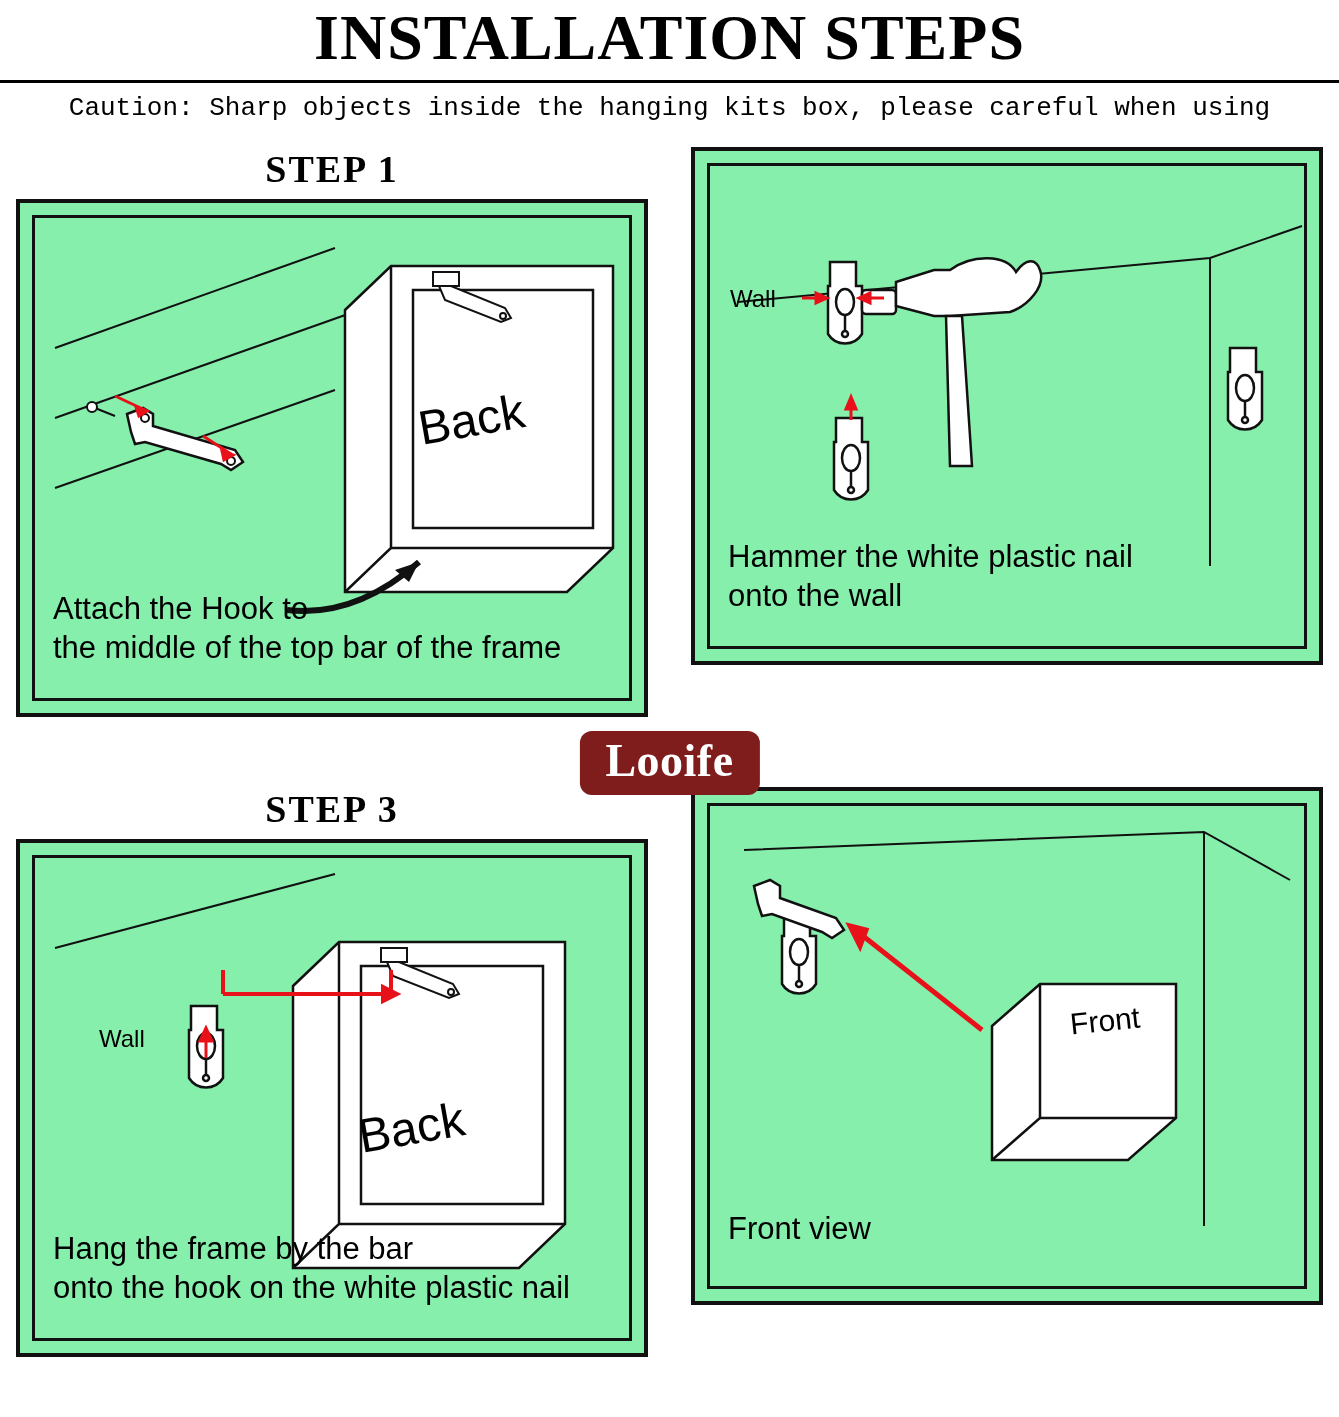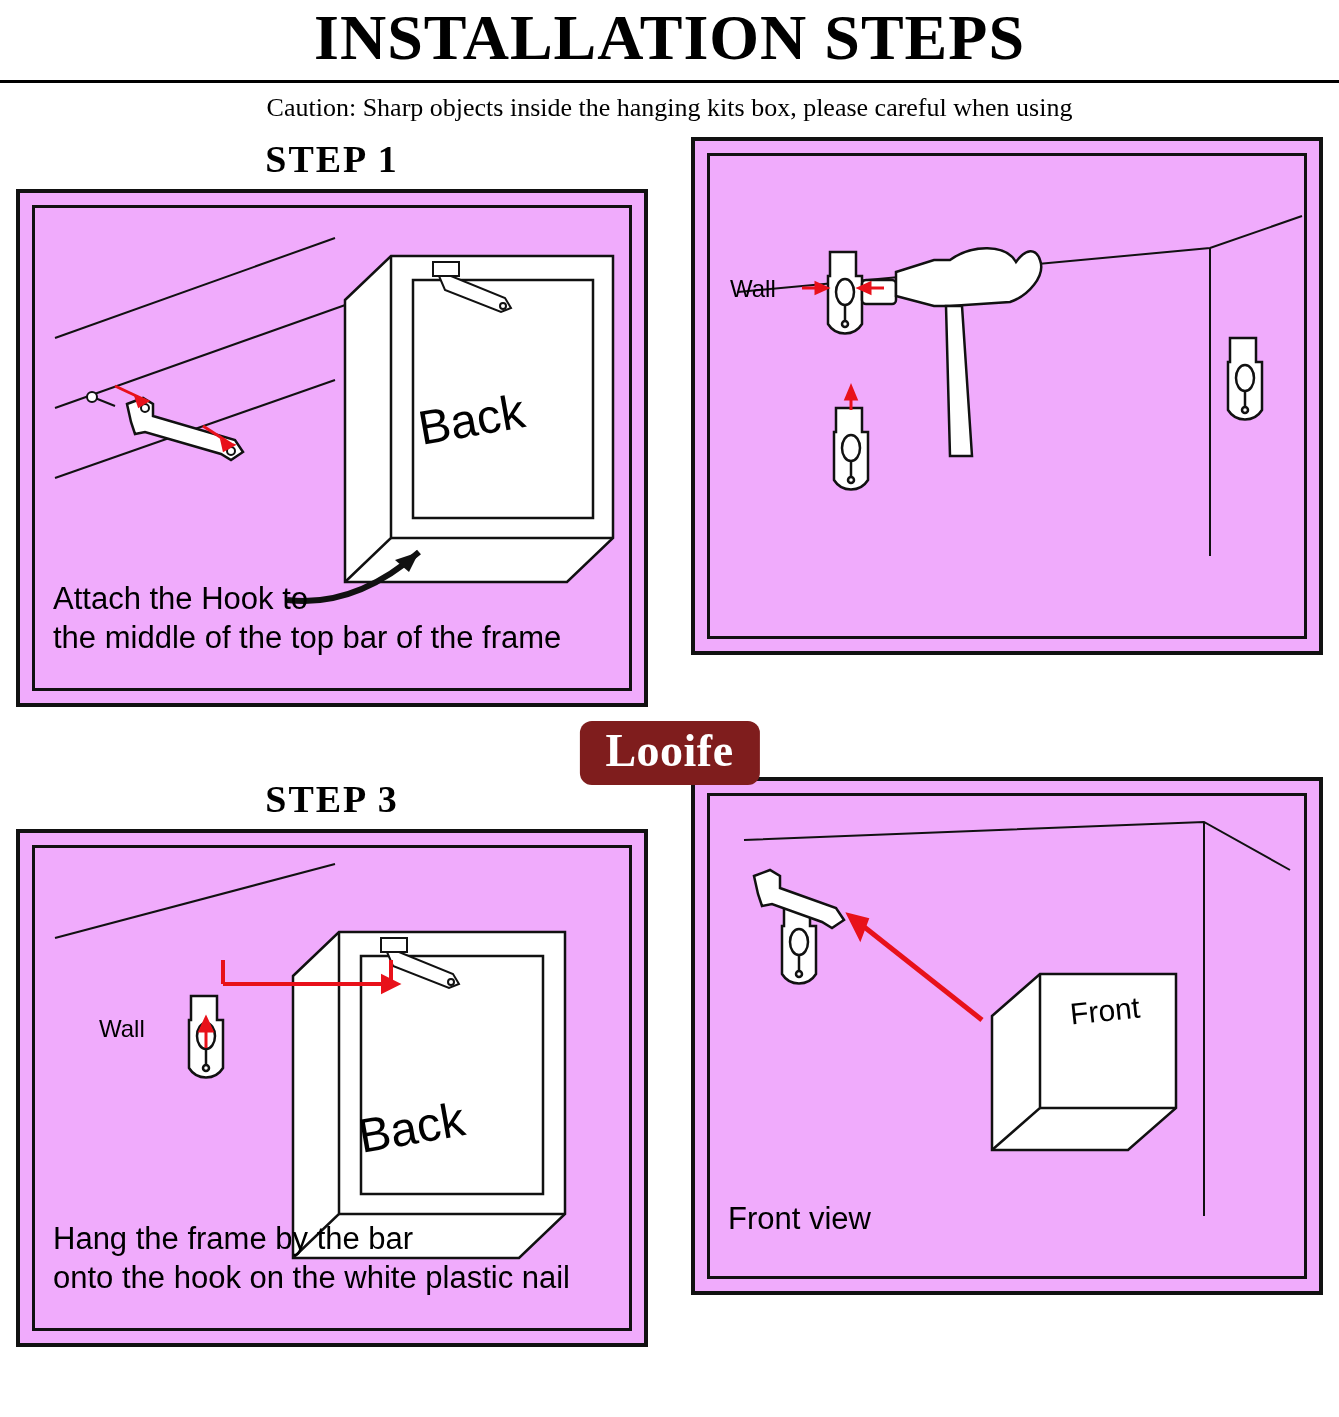--- a/index.html
+++ b/index.html
@@ -34,29 +34,29 @@
     margin: 0;
   }
   .header-rule {
     width: 100%;
     height: 3px;
     background: #000;
     margin-top: 10px;
   }
   .header-caution {
     text-align: center;
-    font-family: Liberation Serif, serif;
+    font-family: Liberation Mono, monospace;
     font-size: 26px;
     padding-top: 10px;
   }
 
   
   .grid {
     position: relative;
-    margin-top: 14px;
+    margin-top: 24px;
   }
   .row {
     display: flex;
     justify-content: space-between;
     padding: 0 16px;
     box-sizing: border-box;
   }
   .cell {
     width: 632px;
     position: relative;
@@ -68,21 +68,21 @@
     font-size: 38px;
     letter-spacing: 2px;
     margin-bottom: 8px;
   }
   .panel {
     border: 4px solid #111;
     padding: 12px;
     box-sizing: border-box;
     height: 518px;
     position: relative;
-    background: #f0abfc;
+    background: #86efac;
   }
   .panel-inner {
     border: 3px solid #111;
     width: 100%;
     height: 100%;
     box-sizing: border-box;
     position: relative;
     overflow: hidden;
   }
   .panel svg {
@@ -231,20 +231,22 @@
               <g stroke="#111" stroke-width="2.5" fill="#fff">
                 <path d="M520 182 L546 182 L546 206 L552 206 L552 254 A20 20 0 0 1 518 254 L518 206 L520 206 Z"></path>
                 <ellipse cx="535" cy="222" rx="9" ry="13"></ellipse>
                 <line x1="535" y1="236" x2="535" y2="250"></line>
                 <circle cx="535" cy="254" r="3"></circle>
               </g>
 
               <text x="22" y="140" class="label-small" font-family="Liberation Sans, sans-serif" font-size="24" fill="#111">&nbsp;</text>
             </svg>
             <div class="caption" style="top:118px; left:20px; font-size:24px;">Wall</div>
+            <div class="caption" style="top:372px;">Hammer the white plastic nail
+onto the wall</div>
           </div>
         </div>
       </div>
     </div>
 
     <div class="spacer-row" style="position:relative;">
       <div class="brand" style="top:14px;">Looife</div>
     </div>
 
     <div class="row" style="margin-top:24px;">

